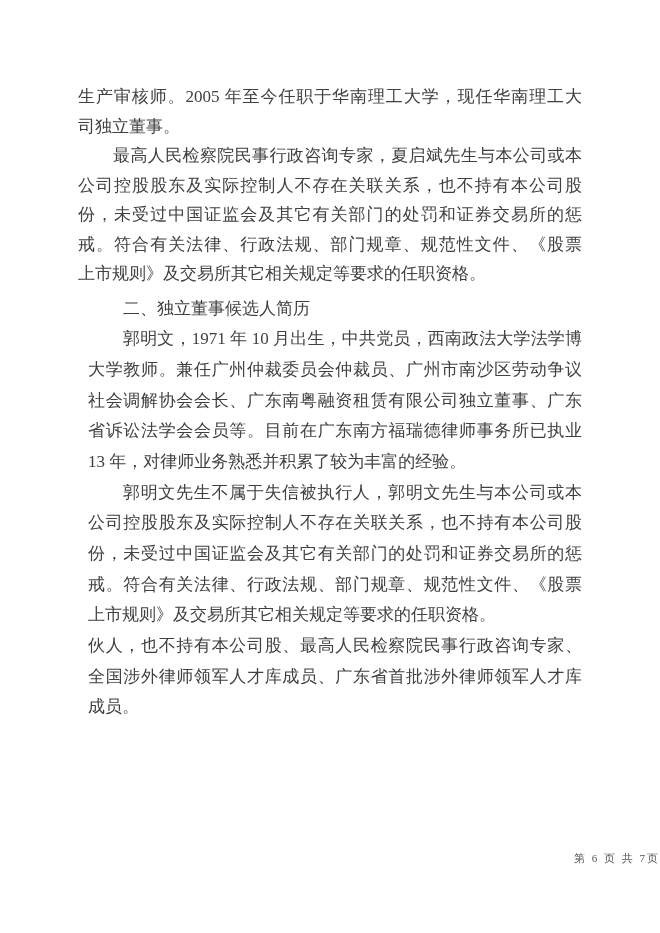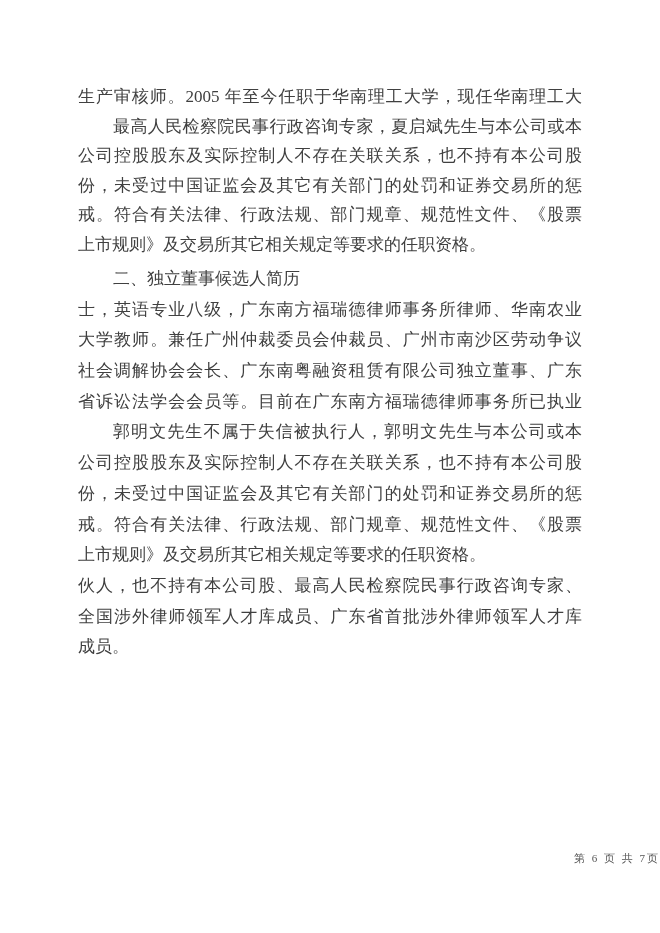--- a/index.html
+++ b/index.html
@@ -29,20 +29,21 @@
     line-height: 29.5px;
     text-align: justify;
     text-align-last: left;
     white-space: normal;
     overflow: hidden;
   }
   
   .lh-b .line {
     height: 30.7px;
     line-height: 30.7px;
+    margin-left: 10px;
   }
   .fill { text-align-last: justify; }
   .indent { text-indent: 35px; }
   .block-heading { margin-top: 5px; }
   .footer {
     position: absolute;
     left: 0;
     top: 851px;
     width: 100%;
     text-align: right;
@@ -51,36 +52,38 @@
     color: #555555;
   }
 </style>
 </head>
 <body>
 
 <div class="page">
   <div class="content">
       <div class="block lh-a">
         <div class="line fill">生产审核师。2005 年至今任职于华南理工大学，现任华南理工大</div>
+        <div class="line">司独立董事。</div>
       </div>
       <div class="block lh-a">
         <div class="line indent fill">最高人民检察院民事行政咨询专家，夏启斌先生与本公司或本</div>
         <div class="line fill">公司控股股东及实际控制人不存在关联关系，也不持有本公司股</div>
         <div class="line fill">份，未受过中国证监会及其它有关部门的处罚和证券交易所的惩</div>
         <div class="line fill">戒。符合有关法律、行政法规、部门规章、规范性文件、《股票</div>
         <div class="line">上市规则》及交易所其它相关规定等要求的任职资格。</div>
       </div>
       <div class="block lh-b block-heading">
         <div class="line indent">二、独立董事候选人简历</div>
       </div>
       <div class="block lh-b">
-        <div class="line fill">士，英语专业八级，广东南方福瑞德律师事务所律师、华南农业</div>
+        <div class="line indent fill">郭明文，1971 年 10 月出生，中共党员，西南政法大学法学博</div>
         <div class="line fill">大学教师。兼任广州仲裁委员会仲裁员、广州市南沙区劳动争议</div>
         <div class="line fill">社会调解协会会长、广东南粤融资租赁有限公司独立董事、广东</div>
         <div class="line fill">省诉讼法学会会员等。目前在广东南方福瑞德律师事务所已执业</div>
+        <div class="line">13 年，对律师业务熟悉并积累了较为丰富的经验。</div>
       </div>
       <div class="block lh-b">
         <div class="line indent fill">郭明文先生不属于失信被执行人，郭明文先生与本公司或本</div>
         <div class="line fill">公司控股股东及实际控制人不存在关联关系，也不持有本公司股</div>
         <div class="line fill">份，未受过中国证监会及其它有关部门的处罚和证券交易所的惩</div>
         <div class="line fill">戒。符合有关法律、行政法规、部门规章、规范性文件、《股票</div>
         <div class="line">上市规则》及交易所其它相关规定等要求的任职资格。</div>
       </div>
       <div class="block lh-b">
         <div class="line fill">伙人，也不持有本公司股、最高人民检察院民事行政咨询专家、</div>

